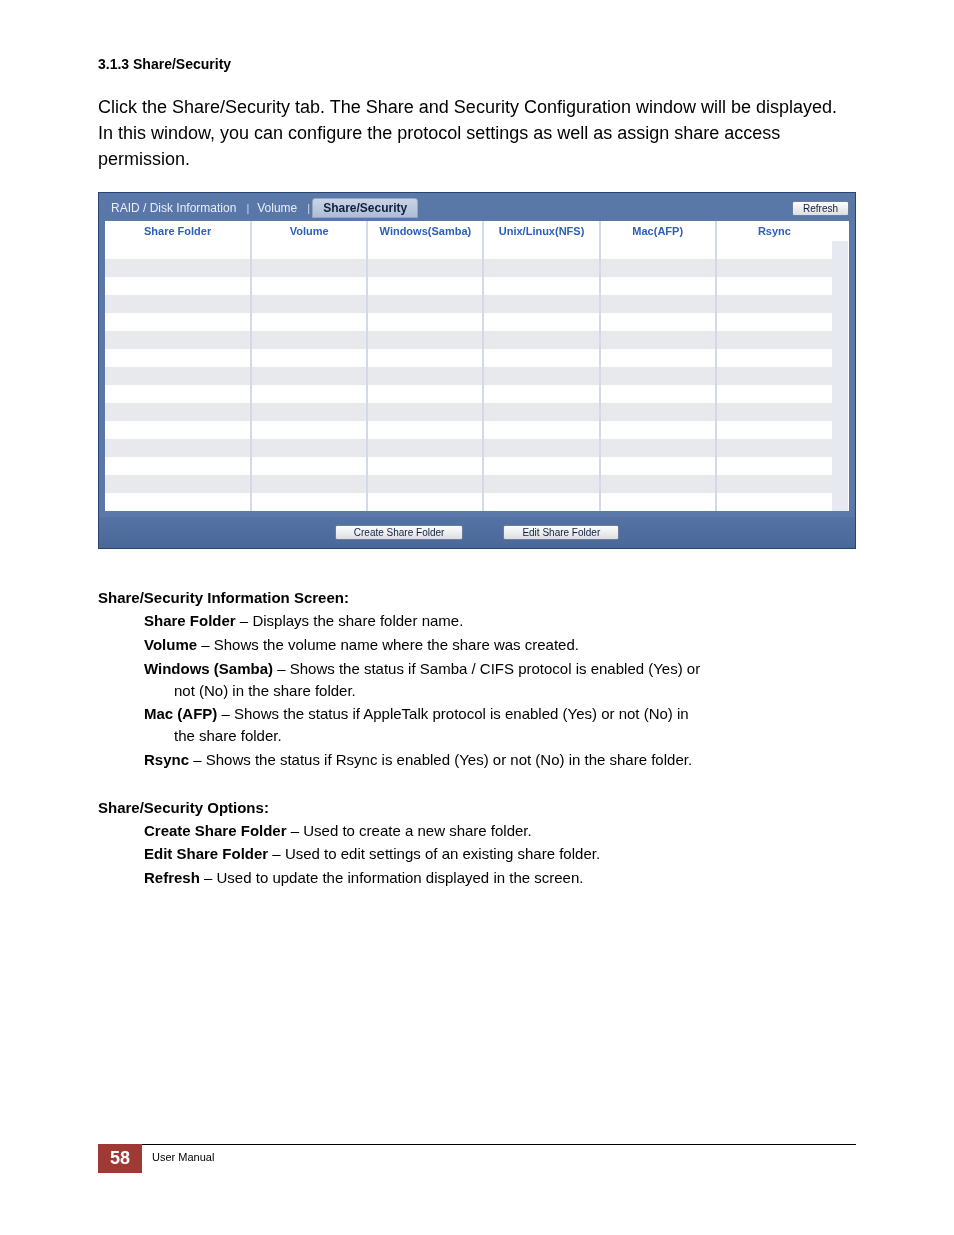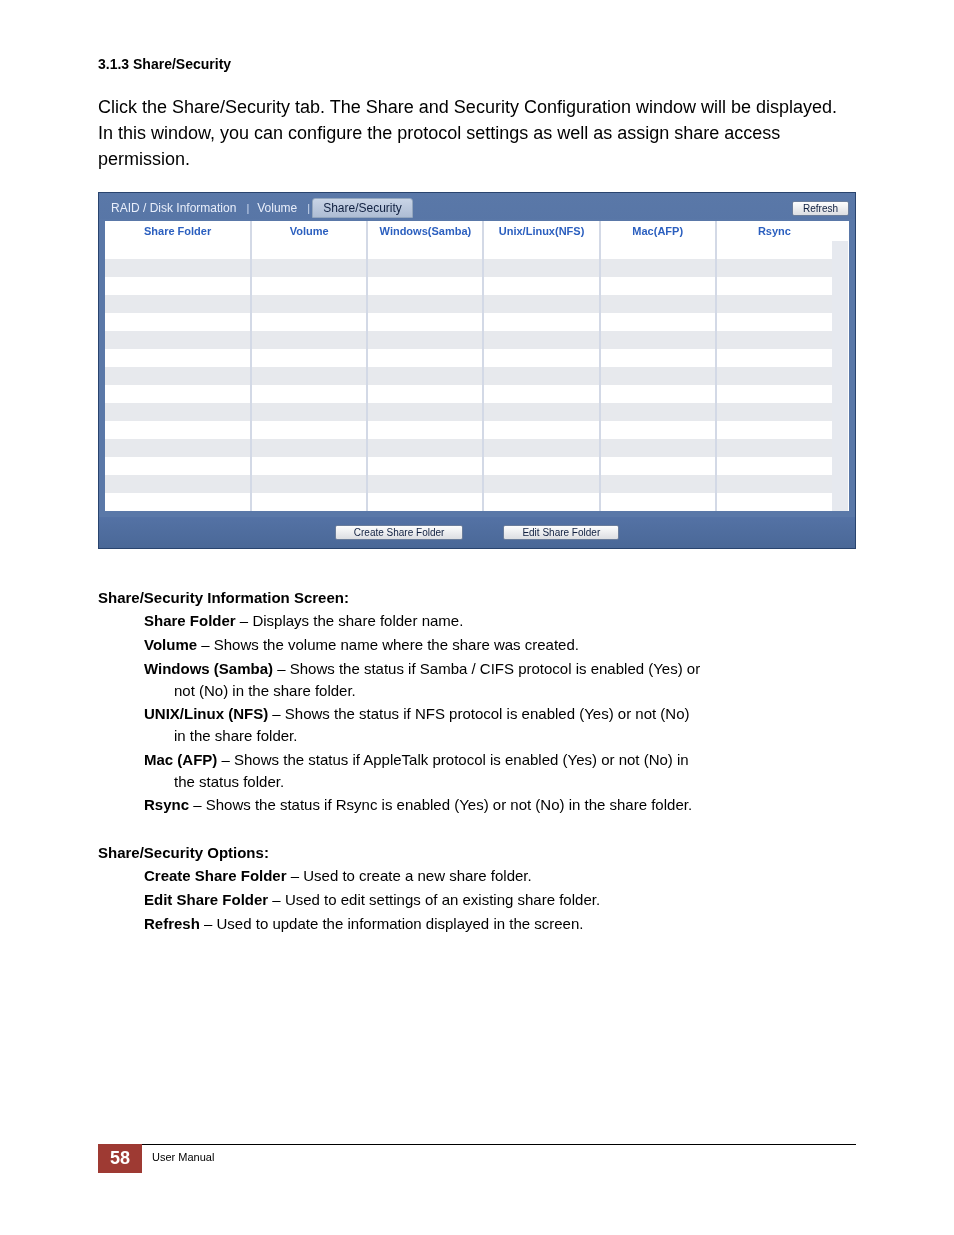--- a/index.html
+++ b/index.html
@@ -62,21 +62,21 @@
   .tab-sep {
     color: #cddaf1;
     padding: 0 2px;
   }
   .tab.active {
     background: #9eb1cc;
     background: linear-gradient(180deg, #c9d4e6 0%, #aebdd4 100%);
     border: 1px solid #93a6be;
     border-radius: 3px 3px 0 0;
     color: #102040;
-    font-weight: normal;
+    font-weight: bold;
     padding: 2px 10px;
   }
   .tab-spacer { flex: 1; }
   .refresh-btn {
     background: linear-gradient(180deg, #fdfdfd 0%, #dcdee2 100%);
     border: 1px solid #6a7d9b;
     border-radius: 2px;
     font-size: 10px;
     padding: 1px 10px;
     color: #102040;
@@ -357,22 +357,21 @@
       <button class="app-btn">Create Share Folder</button>
       <button class="app-btn">Edit Share Folder</button>
     </div>
   </div>
 
   <div class="desc-heading">Share/Security Information Screen:</div>
   <div class="desc-list" id="info-list">
       <div class="desc-item"><span class="term">Share Folder</span><span> – Displays the share folder name.</span></div>
       <div class="desc-item"><span class="term">Volume</span><span> – Shows the volume name where the share was created.</span></div>
       <div class="desc-item"><span class="term">Windows (Samba)</span><span> – Shows the status if Samba / CIFS protocol is enabled (Yes) or</span><span class="cont">not (No) in the share folder.</span></div>
-      <div class="desc-item"><span class="term">UNIX/Linux (NFS)</span><span> – Shows the status if NFS protocol is enabled (Yes) or not (No)</span><span class="cont">in the share folder.</span></div>
-      <div class="desc-item"><span class="term">Mac (AFP)</span><span> – Shows the status if AppleTalk protocol is enabled (Yes) or not (No) in</span><span class="cont">the status folder.</span></div>
+      <div class="desc-item"><span class="term">Mac (AFP)</span><span> – Shows the status if AppleTalk protocol is enabled (Yes) or not (No) in</span><span class="cont">the share folder.</span></div>
       <div class="desc-item"><span class="term">Rsync</span><span> – Shows the status if Rsync is enabled (Yes) or not (No) in the share folder.</span></div>
     </div>
 
   <div class="desc-heading">Share/Security Options:</div>
   <div class="desc-list" id="options-list">
       <div class="desc-item"><span class="term">Create Share Folder</span><span> – Used to create a new share folder.</span></div>
       <div class="desc-item"><span class="term">Edit Share Folder</span><span> – Used to edit settings of an existing share folder.</span></div>
       <div class="desc-item"><span class="term">Refresh</span><span> – Used to update the information displayed in the screen.</span></div>
     </div>
 

